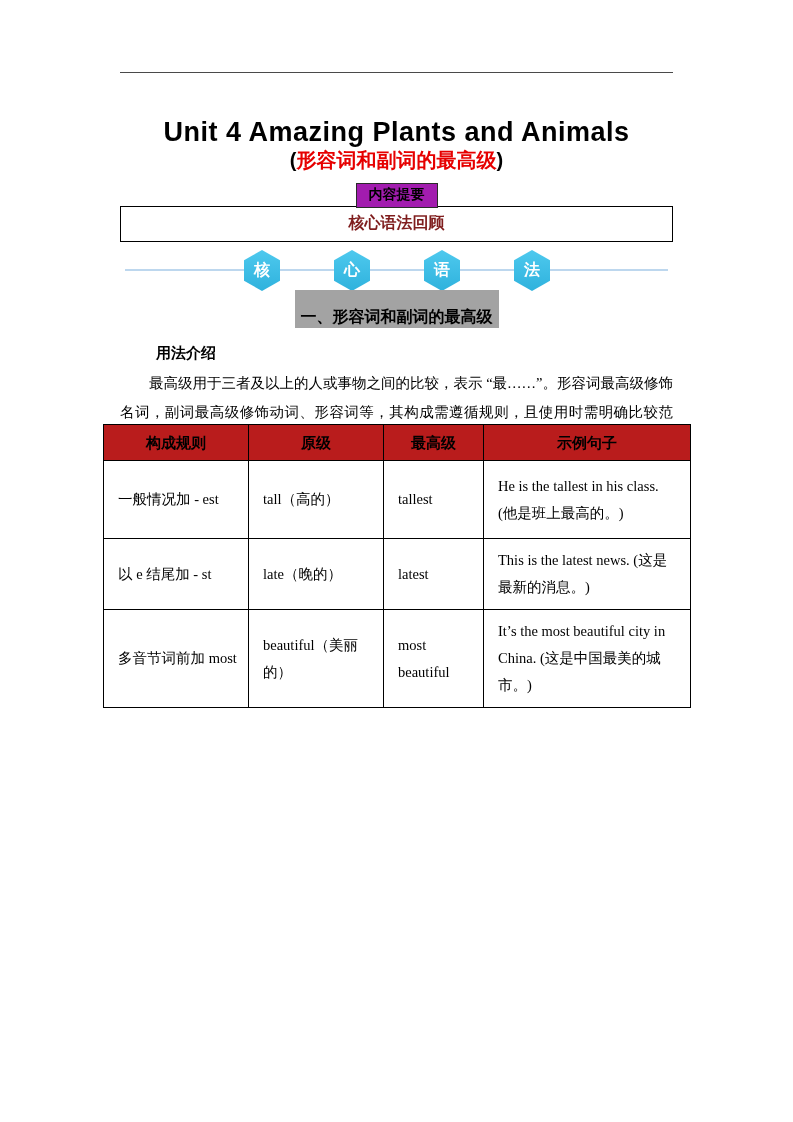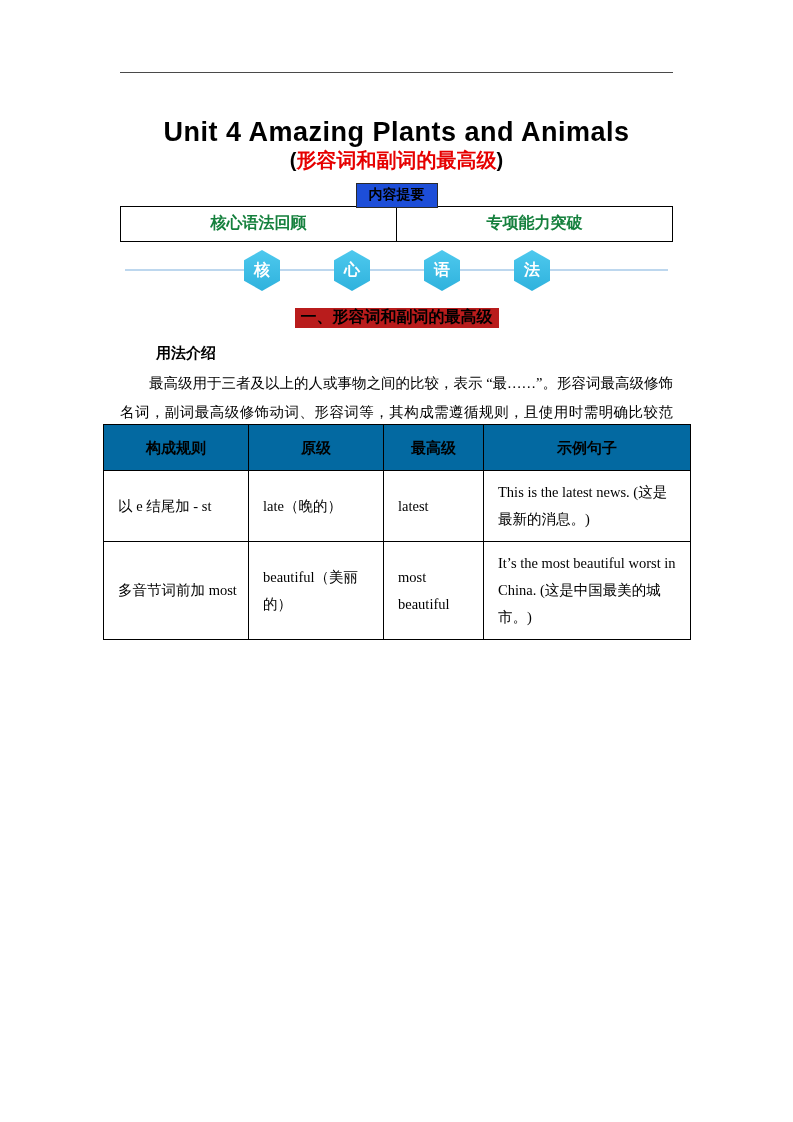--- a/index.html
+++ b/index.html
@@ -26,48 +26,48 @@
   .subtitle {
     position:absolute; top:147px; left:0; width:100%;
     text-align:center;
     font-family:Liberation Sans, sans-serif;
     font-weight:bold; font-size:20px;
   }
   .subtitle .red { color:#e60000; }
   .summary { position:absolute; left:120px; top:206px; width:553px; }
   .badge {
     position:absolute; left:50%; top:-23px; transform:translateX(-50%);
-    background:#1d4ed8; border:1px solid #2a2a2a;
+    background:#a21caf; border:1px solid #2a2a2a;
     padding:2px 12px 3px 12px;
     font-family:"Liberation Sans","DejaVu Sans",sans-serif;
     font-weight:bold; font-size:14px; white-space:nowrap;
   }
   .summary-row { display:flex; border:1px solid #000; }
   .summary-cell {
     flex:1; text-align:center; padding:6px 0 7px 0;
-    color:#15803d; font-weight:bold; font-size:16px;
+    color:#7f1d1d; font-weight:bold; font-size:16px;
     font-family:"Liberation Sans","DejaVu Sans",sans-serif;
     border-left:1px solid #000;
   }
   .summary-cell:first-child { border-left:none; }
   .hex-band { position:absolute; top:249px; left:0; width:100%; height:44px; }
   .hex-line { position:absolute; top:20px; left:125px; right:125px; border-top:2px solid #bdd7ee; }
   .hex {
     position:absolute; top:1px; width:36px; height:41px;
     clip-path:polygon(50% 0,100% 25%,100% 75%,50% 100%,0 75%,0 25%);
     background:linear-gradient(180deg,#4ec9ee 0%,#2fb2dd 100%);
     display:flex; align-items:center; justify-content:center;
   }
   .hex span {
     color:#fff; font-weight:bold; font-size:16px;
     font-family:"Liberation Sans","DejaVu Sans",sans-serif;
   }
   .section-heading { position:absolute; top:307px; left:0; width:100%; text-align:center; }
   .section-heading span {
-    background:#b91c1c; padding:0 6px 3px 6px;
+    background:#a3a3a3; padding:18px 6px 3px 6px;
     font-family:"Liberation Sans","DejaVu Sans",sans-serif;
     font-weight:bold; font-size:16px;
   }
   .usage-title {
     position:absolute; left:120px; top:344px;
     font-family:"Liberation Sans","DejaVu Sans",sans-serif;
     font-weight:bold; font-size:15px;margin-left:36px;
   }
   .paragraph {
     position:absolute; left:120px; top:369px; width:553px;
@@ -77,21 +77,21 @@
   table.rules {
     position:absolute; left:103px; top:424px; width:587px;
     border-collapse:collapse; table-layout:fixed;
   }
   table.rules th, table.rules td {
     border:1px solid #000;
     font-size:14.5px; line-height:27px;
     vertical-align:middle;
   }
   table.rules th {
-    background:#0369a1; text-align:center; height:46px;
+    background:#b91c1c; text-align:center; height:36px;
     font-family:"Liberation Sans","DejaVu Sans",sans-serif;
     font-weight:bold; font-size:15px;
   }
   table.rules td { padding:8px 10px 8px 14px; text-align:left; }
   tr.r0 { height:78px; } tr.r1 { height:53px; } tr.r2 { height:74px; }
   tr.r3 { height:102px; } tr.r4 { height:73px; } tr.r5 { height:75px; }
   tr.r6 { height:73px; }
 </style>
 </head>
 <body>
@@ -101,21 +101,20 @@
   <div class="top-rule"></div>
 
   <h1 class="title">Unit 4 Amazing Plants and Animals</h1>
 
   <div class="subtitle"><span>(</span><span class="red">形容词和副词的最高级</span><span>)</span></div>
 
   <div class="summary">
     <div class="badge">内容提要</div>
     <div class="summary-row">
       <div class="summary-cell">核心语法回顾</div>
-      <div class="summary-cell">专项能力突破</div>
     </div>
   </div>
 
   <div class="hex-band">
     <div class="hex-line"></div>
     <div class="hex" style="left:244px">
         <span>核</span>
       </div>
     <div class="hex" style="left:334px">
         <span>心</span>
@@ -143,28 +142,34 @@
     </colgroup>
     <thead>
       <tr>
         <th>构成规则</th>
         <th>原级</th>
         <th>最高级</th>
         <th>示例句子</th>
       </tr>
     </thead>
     <tbody>
+      <tr class="r0">
+        <td>一般情况加 - est</td>
+        <td>tall（高的）</td>
+        <td>tallest</td>
+        <td>He is the tallest in his class. (他是班上最高的。)</td>
+      </tr>
       <tr class="r1">
         <td>以 e 结尾加 - st</td>
         <td>late（晚的）</td>
         <td>latest</td>
         <td>This is the latest news. (这是最新的消息。)</td>
       </tr>
       <tr class="r4">
         <td>多音节词前加 most</td>
         <td>beautiful（美丽的）</td>
         <td>most beautiful</td>
-        <td>It’s the most beautiful worst in China. (这是中国最美的城市。)</td>
+        <td>It’s the most beautiful city in China. (这是中国最美的城市。)</td>
       </tr>
     </tbody>
   </table>
 
 </div>
 
 </body></html>

